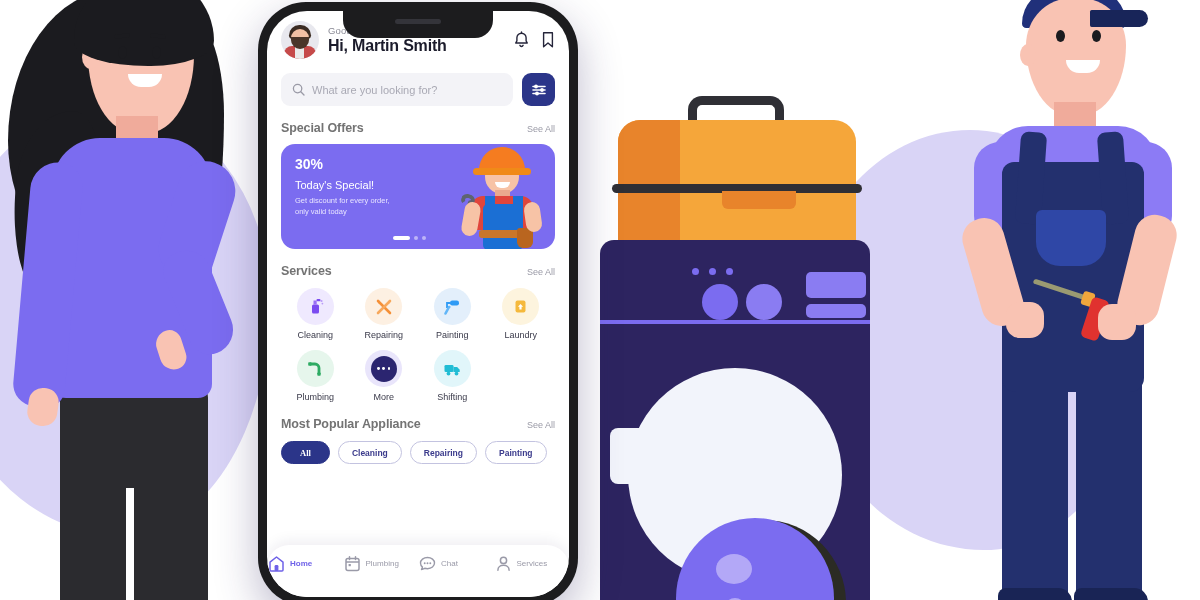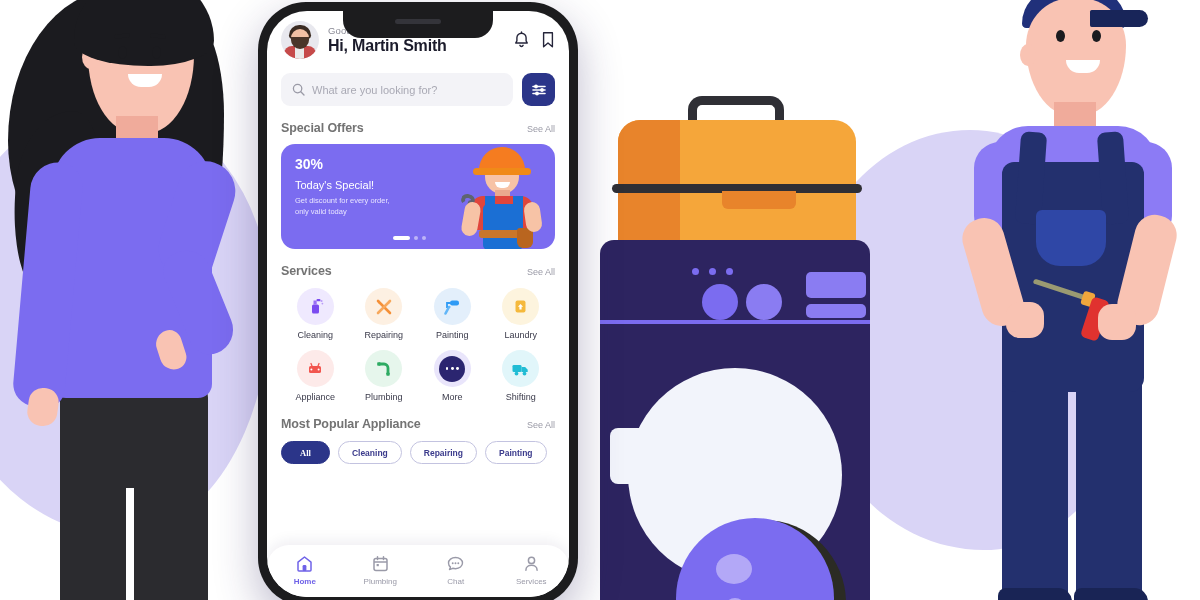--- a/index.html
+++ b/index.html
@@ -437,21 +437,21 @@
   }
   .chip.active { background:#2b3589; color:#fff; border-color:#2b3589; padding:0 18px;font-family:Liberation Serif, serif; }
 
   
   .tabbar {
     position:absolute; left:0; right:0; bottom:0; height:52px;
     background:#fff; border-radius:22px 22px 0 0;
     box-shadow:0 -4px 14px rgba(30,20,70,.07);
     display:flex; align-items:flex-start; padding-top:9px;
   }
-  .tab { flex:1; display:flex; flex-direction:column; align-items:center; gap:4px; }
+  .tab { flex:1; display:flex; align-items:center; gap:4px; }
   .tab-lb { font-size:8px; color:#9a9aa8; }
   .tab.active .tab-lb { color:#6f62e8; font-weight:bold; }
 </style>
 </head>
 <body>
 
 <div class="stage">
 
   <div class="blob-left"></div>
   <div class="blob-right"></div>
@@ -667,31 +667,20 @@
           <div class="svc">
             <div class="svc-ic" style="background:#fdf4de">
               <svg width="19" height="19" viewBox="0 0 19 19">
                 <rect x="4.5" y="3.5" width="10" height="12" rx="2" fill="#f5b93c"></rect>
                 <path d="M9.5 7 l2.6 2.8 h-1.5 v2.6 h-2.2 V9.8 H6.9 Z" fill="#fff"></path>
               </svg>
             </div>
             <div class="svc-lb">Laundry</div>
           </div>
 
-          <div class="svc">
-            <div class="svc-ic" style="background:#fdeae9">
-              <svg width="20" height="20" viewBox="0 0 20 20">
-                <rect x="4" y="7" width="12" height="7" rx="1.6" fill="#f2554e"></rect>
-                <circle cx="6.4" cy="10.5" r="1" fill="#fff"></circle>
-                <circle cx="13.6" cy="10.5" r="1" fill="#fff"></circle>
-                <path d="M7 7 L6 4.5 M13 7 L14 4.5" stroke="#f2554e" stroke-width="1.3" stroke-linecap="round"></path>
-              </svg>
-            </div>
-            <div class="svc-lb">Appliance</div>
-          </div>
 
           <div class="svc">
             <div class="svc-ic" style="background:#e6f6ec">
               <svg width="20" height="20" viewBox="0 0 20 20">
                 <path d="M5 5 h5 a4 4 0 0 1 4 4 v6" stroke="#2eab63" stroke-width="2.8" fill="none"></path>
                 <rect x="3.2" y="3.2" width="3.4" height="3.6" rx=".8" fill="#2eab63"></rect>
                 <rect x="12.3" y="13.4" width="3.4" height="3.4" rx=".8" fill="#2eab63"></rect>
               </svg>
             </div>
             <div class="svc-lb">Plumbing</div>

